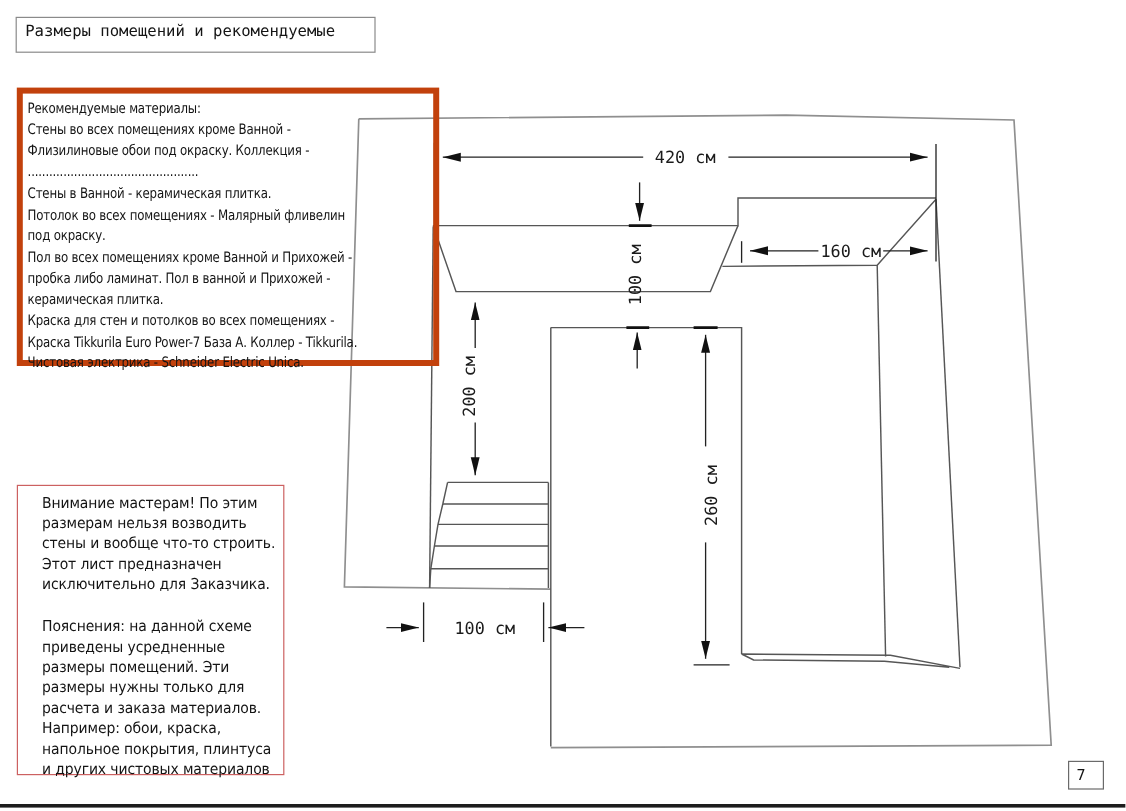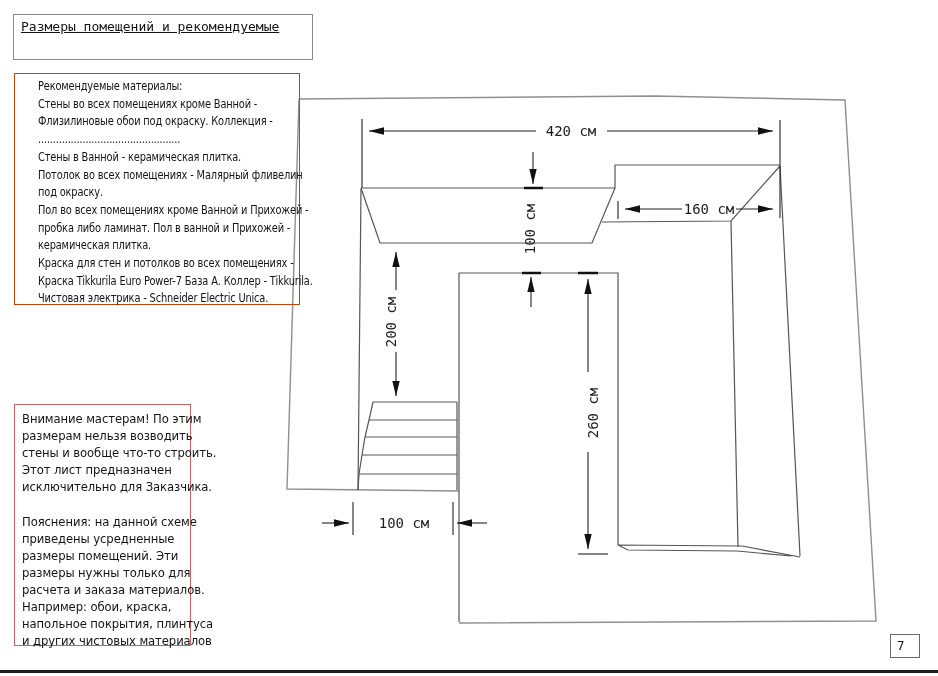--- a/index.html
+++ b/index.html
@@ -1,26 +1,26 @@
 <!DOCTYPE html>
 <html><head>
 <meta charset="utf-8">
 <style>
   html,body{margin:0;padding:0;}
   body{width:938px;height:676px;position:relative;background:#ffffff;overflow:hidden;
        font-family:"DejaVu Sans",sans-serif;}
   .box{position:absolute;box-sizing:border-box;background:transparent;color:#141414;}
-  #title-box{left:13px;top:14px;width:300px;height:46px;border:1px solid #8a8a8a;
+  #title-box{left:13px;top:14px;width:300px;height:30px;border:1px solid #8a8a8a;
        font-family:"DejaVu Sans Mono",monospace;font-size:13px;line-height:17px;
-       padding:3px 7px;text-decoration:underline;}
-  #materials-box{left:14px;top:73px;width:286px;height:232px;border:1px solid #c2410c;
-       font-size:12px;letter-spacing:-0.2px;line-height:17.7px;padding:4px 23px;}
+       padding:3px 7px;}
+  #materials-box{left:14px;top:73px;width:352px;height:232px;border:5px solid #c2410c;
+       font-size:12px;letter-spacing:-0.2px;line-height:17.7px;padding:4px 4px;}
   #materials-box .inner{transform:scaleX(0.82);transform-origin:0 0;white-space:nowrap;}
-  #warning-box{left:14px;top:404px;width:177px;height:242px;border:1px solid #cc6161;
-       font-size:12.5px;letter-spacing:-0.1px;line-height:17.1px;padding:5px 7px;}
+  #warning-box{left:14px;top:404px;width:223px;height:242px;border:1px solid #cc6161;
+       font-size:12.5px;letter-spacing:-0.1px;line-height:17.1px;padding:5px 20px;}
   #warning-box .inner{transform:scaleX(0.93);transform-origin:0 0;white-space:nowrap;}
   #page-box{left:890px;top:634px;width:30px;height:24px;border:1px solid #6a6a6a;
        font-family:"DejaVu Sans Mono",monospace;font-size:12.5px;padding:3px 0 0 6px;}
   #bottom-rule{position:absolute;left:0;top:670px;width:938px;height:3px;background:#1d1d1d;}
   svg{position:absolute;left:0;top:0;}
   .outer path{stroke:#8f8f8f;stroke-width:1.4;fill:none;}
   .inner-lines path{stroke:#565656;stroke-width:1.2;fill:none;}
   .dim path,.dim line{stroke:#222;stroke-width:1.1;fill:none;}
   .dim path.tick{stroke:#111;stroke-width:2.4;}
   .dimtext{font-family:"DejaVu Sans Mono",monospace;font-size:14px;fill:#1b1b1b;}

